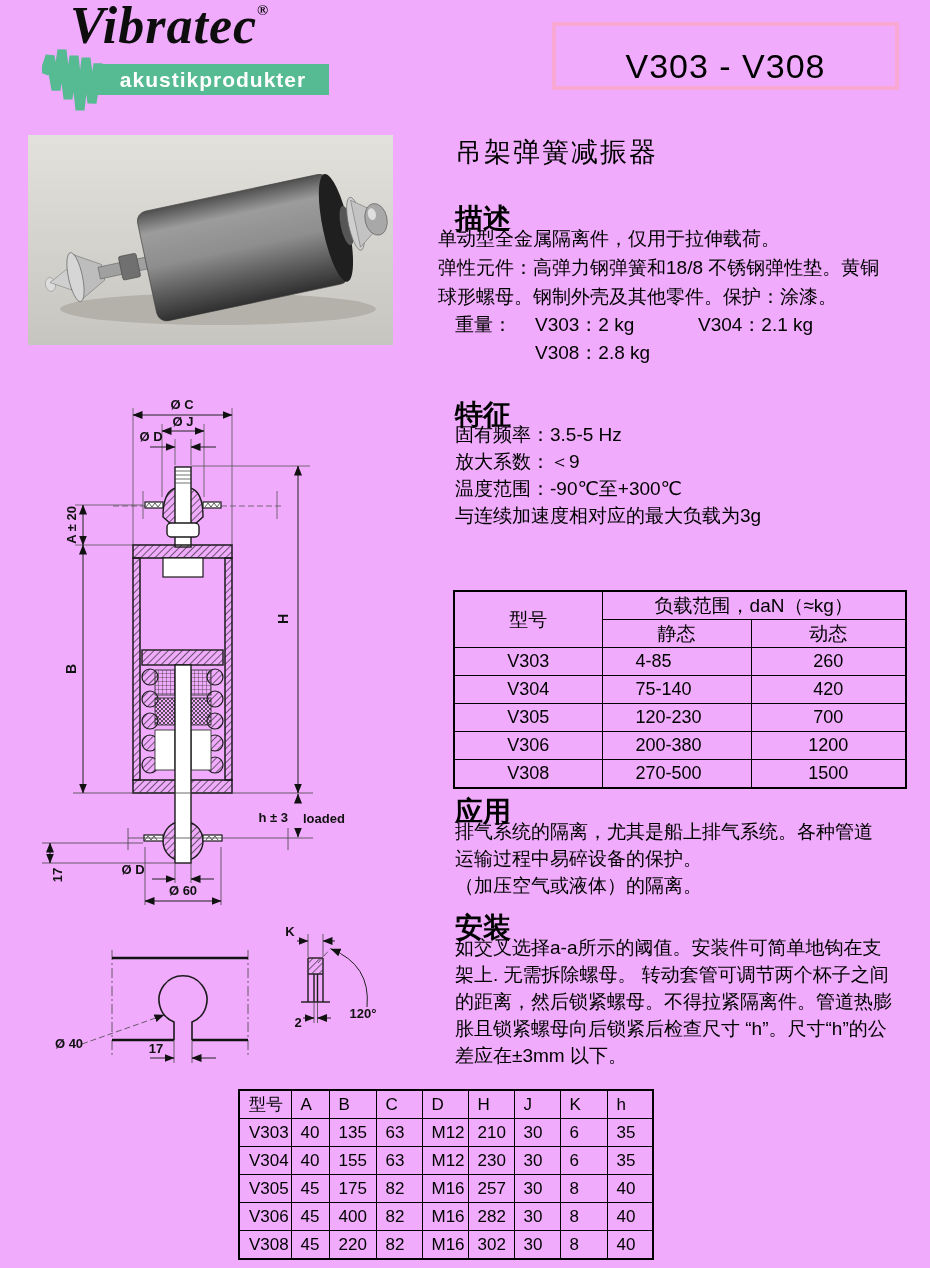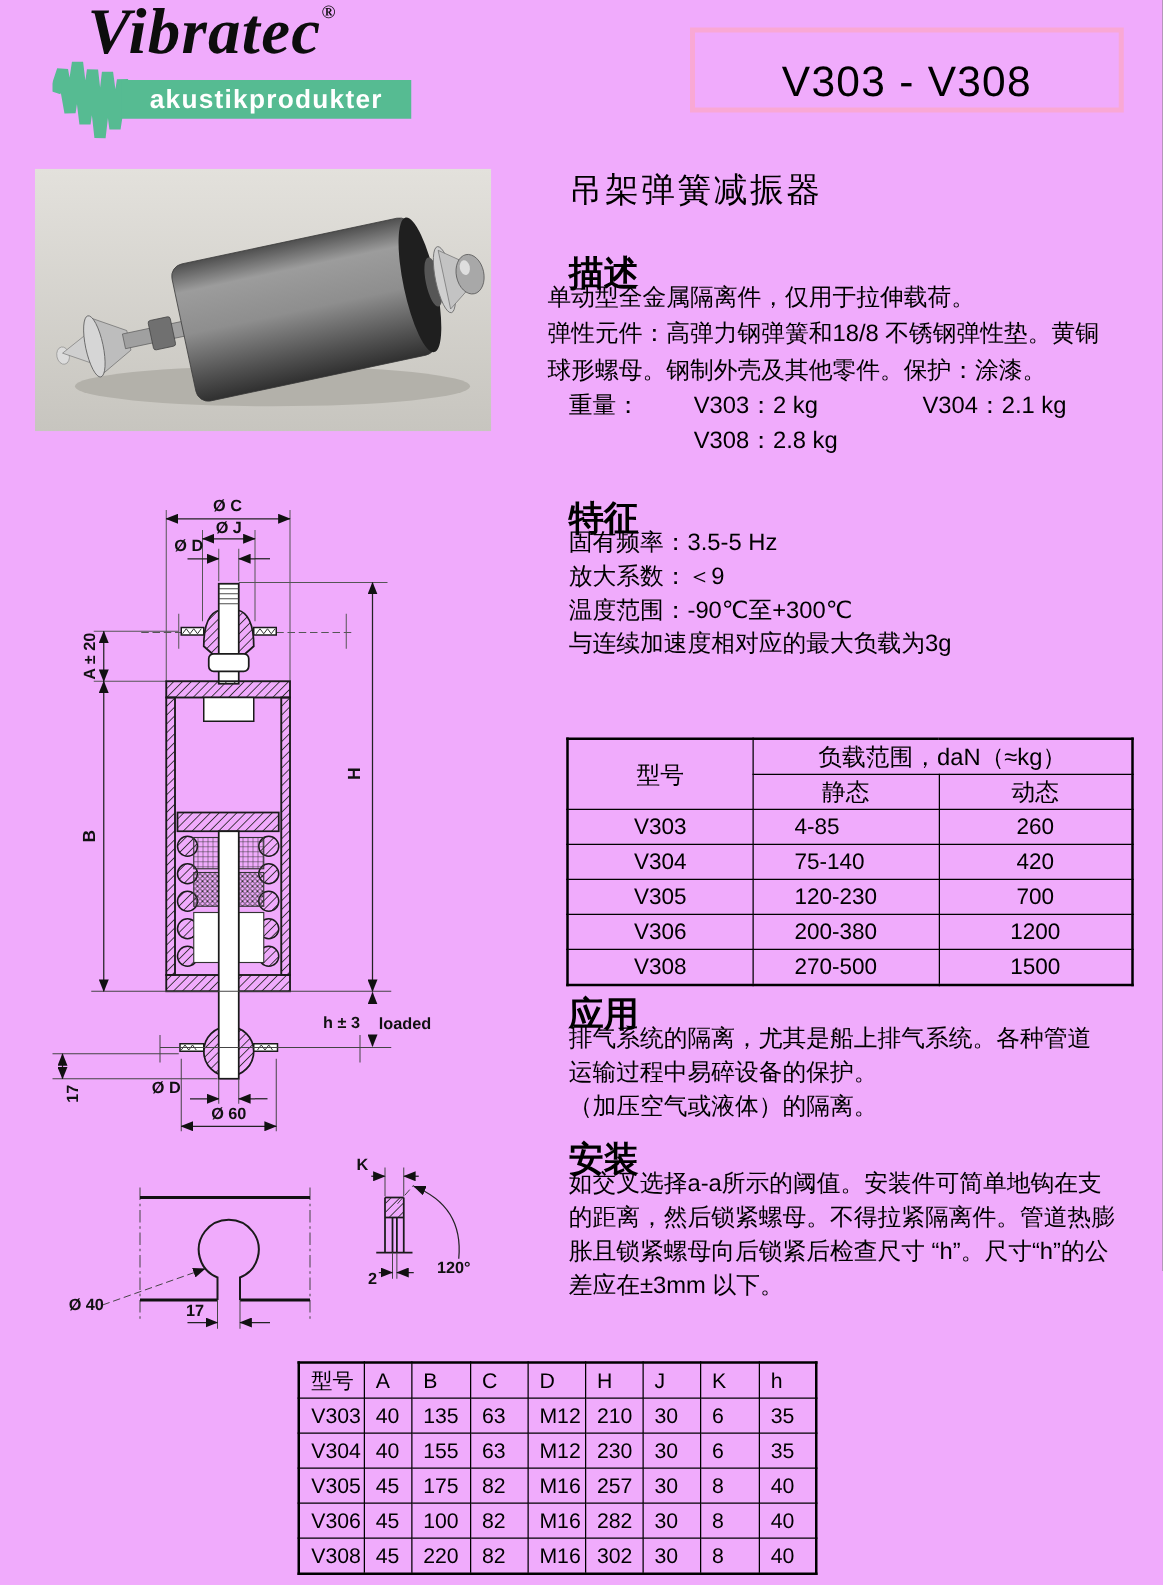--- a/index.html
+++ b/index.html
@@ -17,21 +17,21 @@
   .modelbox{left:552px;top:22px;width:339px;height:60px;border:4px solid #f9a8d4;
             display:flex;align-items:flex-end;justify-content:center;font-size:34px;letter-spacing:1px;}
   
   .photo{left:28px;top:135px;width:365px;height:210px;}
   
   .title{left:455px;top:134px;font-size:27px;letter-spacing:2px;}
   .h2{font-weight:bold;font-size:28px;}
   .body19 div{font-size:19px;line-height:29px;white-space:nowrap;}
   .body19f div{font-size:19px;line-height:27px;white-space:nowrap;}
   .weights{left:455px;top:311px;font-size:19px;line-height:28px;}
-  .wrow{display:flex;gap:20px;}
+  .wrow{display:flex;}
   .wlabel{width:80px;}
   .wcol1{width:163px;}
   
   table{border-collapse:collapse;table-layout:fixed;padding-left:16px;}
   .ldt{left:453px;top:590px;}
   .ldt table{width:452px;border:2px solid #000;}
   .ldt td{border:1px solid #000;font-size:18px;height:27px;padding:0;}
   .ldt .c{text-align:center;}
   .ldt .l{padding-left:33px;}
   .ldt .hd{font-size:19px;text-align:center;}
@@ -177,20 +177,21 @@
   <div class="abs h2" style="left:455px;top:793px;">应用</div>
   <div class="abs body19f" style="left:455px;top:818px;">
     <div>排气系统的隔离，尤其是船上排气系统。各种管道</div>
     <div>运输过程中易碎设备的保护。</div>
     <div>（加压空气或液体）的隔离。</div>
   </div>
 
   <div class="abs h2" style="left:455px;top:909px;">安装</div>
   <div class="abs body19f" style="left:455px;top:934px;">
     <div>如交叉选择a-a所示的阈值。安装件可简单地钩在支</div>
+    <div>架上. 无需拆除螺母。  转动套管可调节两个杯子之间</div>
     <div>的距离，然后锁紧螺母。不得拉紧隔离件。管道热膨</div>
     <div>胀且锁紧螺母向后锁紧后检查尺寸 “h”。尺寸“h”的公</div>
     <div>差应在±3mm  以下。</div>
   </div>
 
   <div class="abs drawing">
     <svg width="420" height="700" viewBox="0 0 420 700">
       <defs>
         <marker id="ar" viewBox="0 0 10 8" markerWidth="10" markerHeight="8" refX="9.5" refY="4" orient="auto-start-reverse" markerUnits="userSpaceOnUse">
           <path d="M0,0 L10,4 L0,8 Z" fill="#111"></path>
@@ -437,21 +438,21 @@
         <td>82</td>
         <td>M16</td>
         <td>257</td>
         <td>30</td>
         <td>8</td>
         <td>40</td>
       </tr>
       <tr>
         <td>V306</td>
         <td>45</td>
-        <td>100</td>
+        <td>400</td>
         <td>82</td>
         <td>M16</td>
         <td>282</td>
         <td>30</td>
         <td>8</td>
         <td>40</td>
       </tr>
       <tr>
         <td>V308</td>
         <td>45</td>

